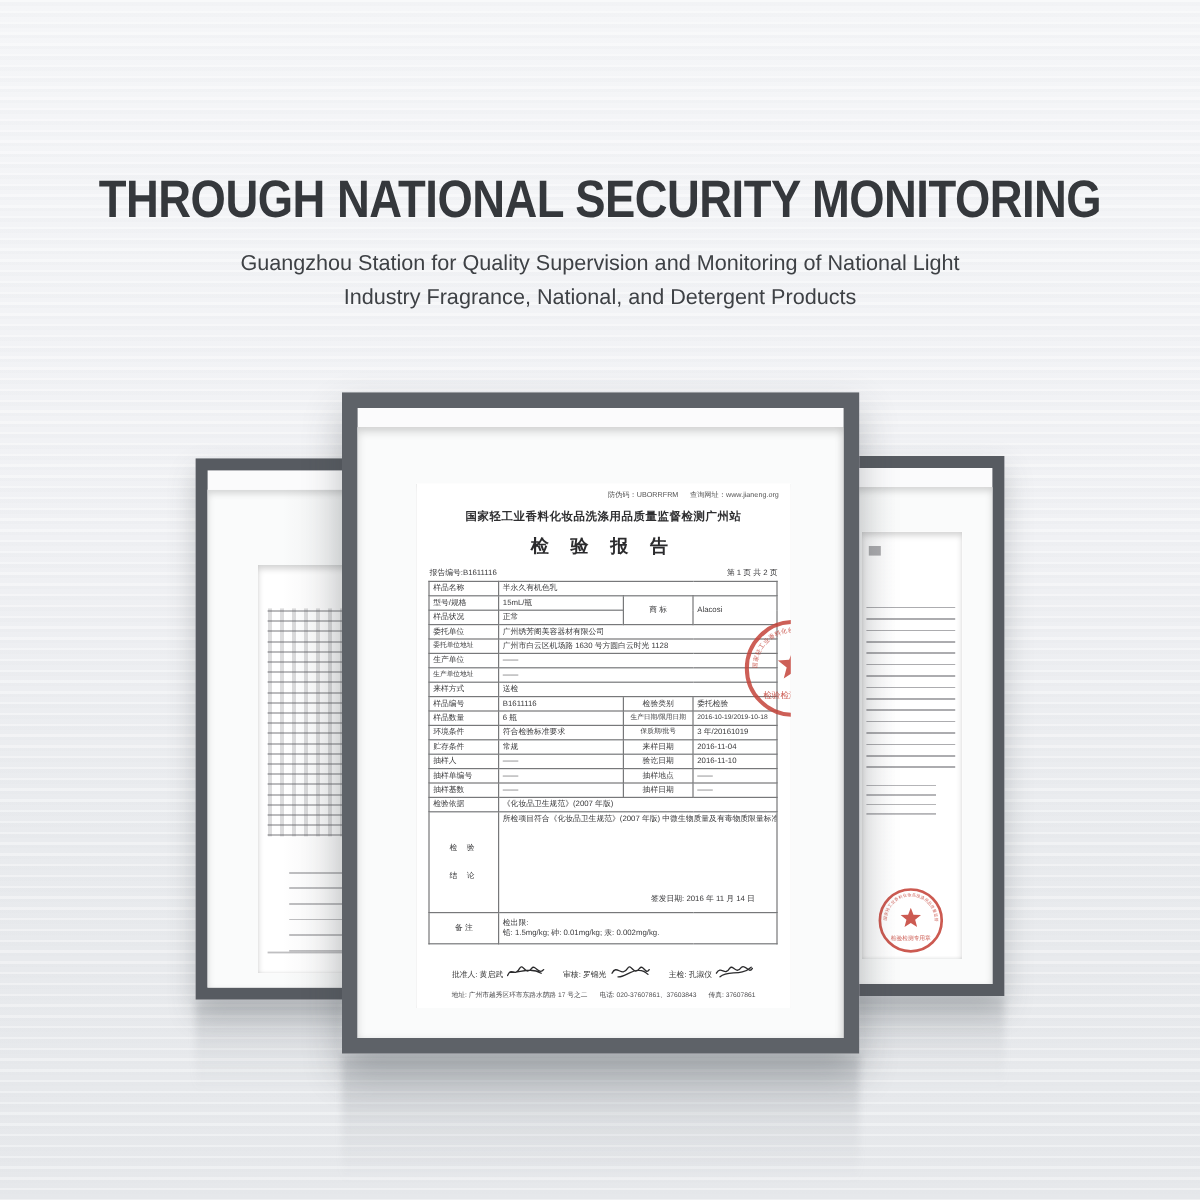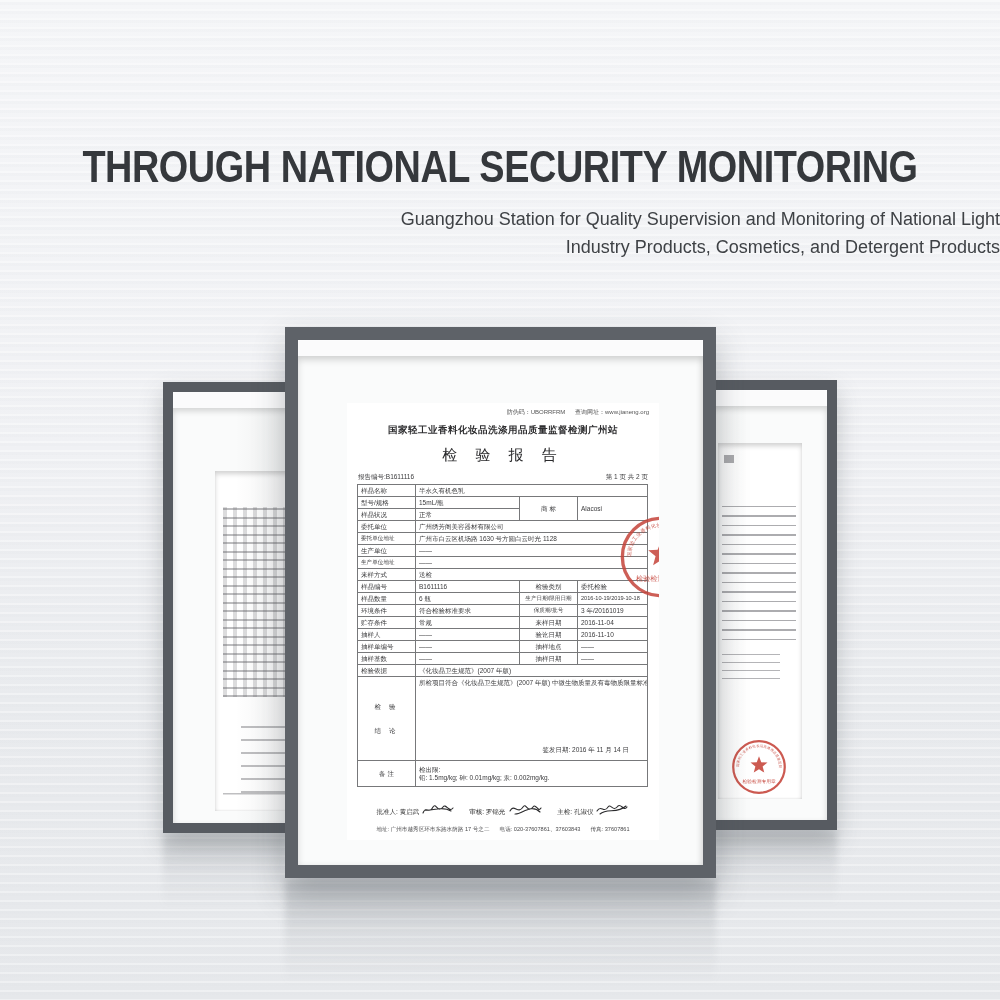--- a/index.html
+++ b/index.html
@@ -19,21 +19,21 @@
     pointer-events:none;
   }
   
   .headline{
     position:absolute; top:142px; left:0; width:1000px;
     text-align:center; font-weight:bold; font-size:44px; color:#35383c;
     letter-spacing:-.5px; white-space:nowrap; transform:scaleX(.86);
   }
   .subtitle{
     position:absolute; top:205px; left:0; width:1000px;
-    text-align:right; font-size:18px; color:#3e4145; line-height:28px;
+    text-align:center; font-size:18px; color:#3e4145; line-height:28px;
   }
   
   .frame{ position:absolute; background:#fbfbfc; }
   .frame .mat{ position:absolute; inset:0; background:#fafbfb;margin-top:16px; }
   .frame-left{
     left:163px; top:382px; width:197px; height:451px; z-index:1;
     border:10px solid #575b61;
     box-shadow:0 12px 22px rgba(70,75,80,.28), inset 0 0 0 1px rgba(255,255,255,.25);
   }
   .frame-right{
@@ -98,21 +98,21 @@
     background:rgba(90,90,96,.5); filter:blur(.6px);
   }
   
   .paper{
     position:absolute; inset:0; overflow:hidden;
     padding:5px 10px; color:#3a3a3c; background:#fff;
   }
   .meta-line{ text-align:right; font-size:6px; color:#555; letter-spacing:0; }
   .meta-line span{ margin-left:8px; }
   .org-line{ text-align:center; font-weight:bold; font-size:9.5px; letter-spacing:.5px; margin-top:7px; color:#2e2e30; }
-  .report-title{ text-align:center; font-weight:normal; font-size:15px; letter-spacing:7px; margin-top:9px; color:#2b2b2d; }
+  .report-title{ text-align:center; font-weight:bold; font-size:15px; letter-spacing:7px; margin-top:9px; color:#2b2b2d; }
   .report-no-row{ display:flex; justify-content:space-between; font-size:6.5px; margin-top:8px; padding:0 1px; }
   table.cert{
     width:290px; margin-top:2px; border-collapse:collapse; table-layout:fixed;
     font-size:6.5px; line-height:1.15; color:#3a3a3c;
   }
   table.cert col.c1{ width:58px; } table.cert col.c2{ width:104px; }
   table.cert col.c3{ width:58px; } table.cert col.c4{ width:70px; }
   table.cert td{
     border:1px solid #77787a; height:12px; padding:1px 3px; overflow:hidden; white-space:nowrap;
   }
@@ -153,21 +153,21 @@
     background:linear-gradient(180deg, rgba(118,124,130,.24), rgba(128,133,139,.07) 60%, transparent); }
 </style>
 </head>
 <body>
 
 <div class="stage">
 
   <div class="headline">THROUGH NATIONAL SECURITY MONITORING</div>
   <div class="subtitle">
     <div>Guangzhou Station for Quality Supervision and Monitoring of National Light</div>
-    <div>Industry Products, Cosmetics, and Detergent Products</div>
+    <div>Industry Fragrance, National, and Detergent Products</div>
   </div>
 
   <div class="refl refl-left"></div>
   <div class="refl refl-right"></div>
   <div class="refl refl-center"></div>
 
   <div class="frame frame-left">
     <div class="mat">
       <div class="window" style="left:42px; top:63px; width:122px; height:340px;">
         <div class="doc-left-head"></div>

